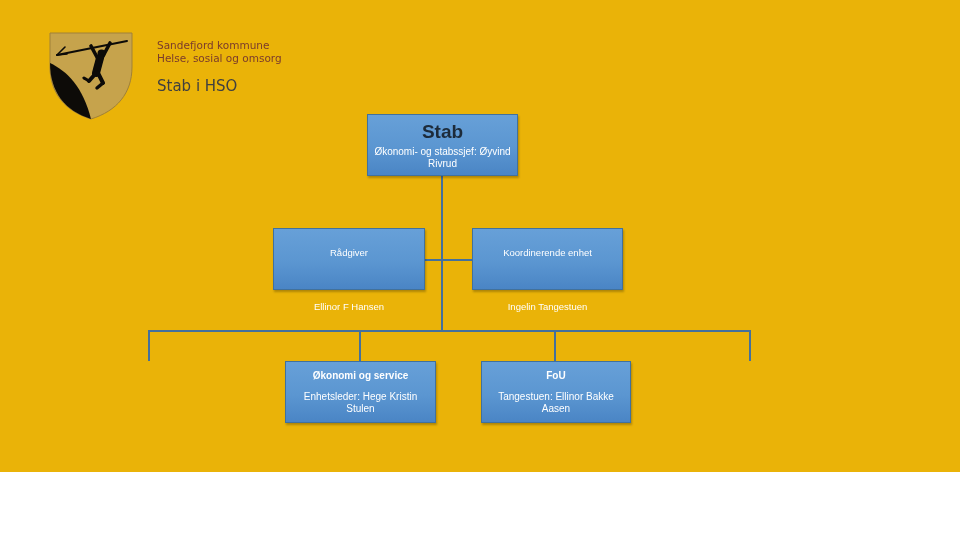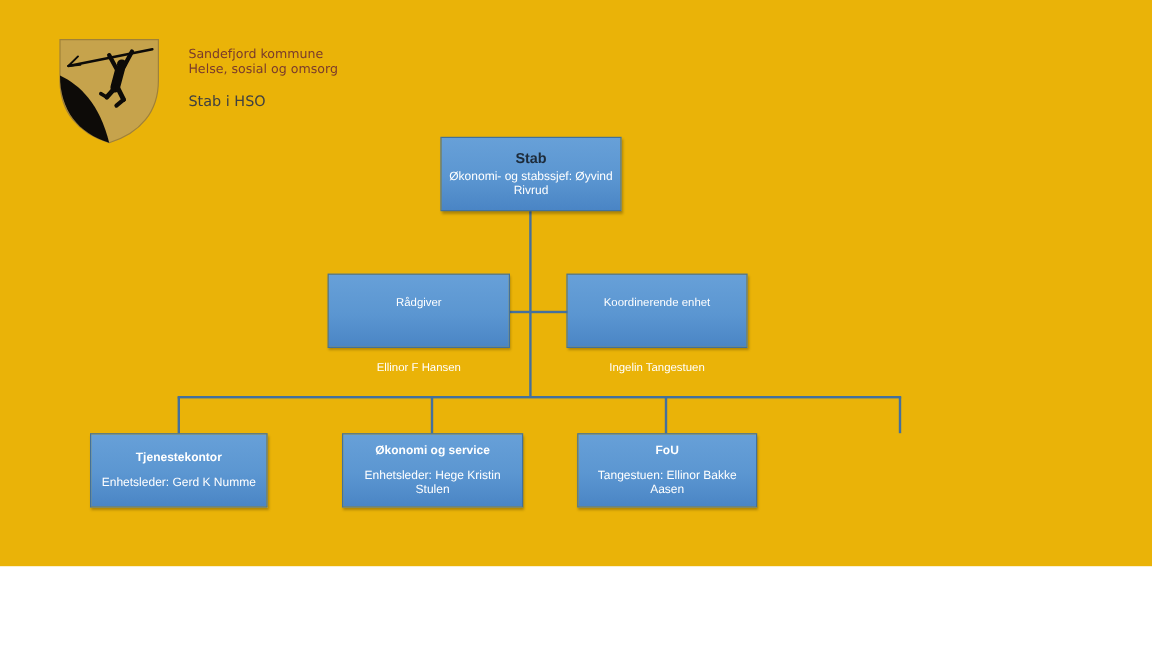--- a/index.html
+++ b/index.html
@@ -8,21 +8,21 @@
     font-family:"Liberation Sans",sans-serif;
   }
   
   .header-text{
     position:absolute;left:157px;top:39px;
     font-family:"DejaVu Sans",sans-serif;font-size:10.5px;line-height:12.5px;
     color:var(--header-org-text);
   }
   .header-subtitle{
     position:absolute;left:157px;top:77px;
-    font-family:"DejaVu Sans",sans-serif;font-size:12px;
+    font-family:"DejaVu Sans",sans-serif;font-size:15px;
     color:var(--header-subtitle-text);
   }
   .logo{position:absolute;left:47px;top:30px;width:88px;height:92px;}
   .shield-bg{fill:var(--shield-gold);stroke:var(--shield-gold-dark);stroke-width:1;}
   .silhouette{fill:var(--silhouette-black);}
   .sil-stroke{stroke:var(--silhouette-black);fill:none;stroke-linecap:round;}
   
   .conn{position:absolute;background:var(--connector);}
   .conn.v{width:2px;}
   .conn.h{height:2px;}
@@ -30,21 +30,21 @@
   .node{
     position:absolute;box-sizing:border-box;
     border:1.5px solid var(--box-border);
     background:linear-gradient(180deg,var(--box-fill-top) 0%,var(--box-fill-mid) 55%,var(--box-fill-bottom) 100%);
     box-shadow:1px 2px 2px rgba(0,0,0,0.25);
     display:flex;flex-direction:column;align-items:center;justify-content:center;
     text-align:center;color:var(--node-text);
   }
   .node-title{font-size:10px;font-weight:600;line-height:12px;padding:0 4px;}
   .node-sub{font-size:10px;font-weight:400;line-height:11.5px;padding:0 6px;}
-  .node.root .root-title{font-size:12px;font-weight:700;color:var(--root-title-text);margin-bottom:3px;}
+  .node.root .root-title{font-size:19px;font-weight:700;color:var(--root-title-text);margin-bottom:3px;}
   .node.mid .node-title{font-weight:400;font-size:9.5px;line-height:12px;margin-top:42px;}
   .node.leaf{justify-content:center;}
   .node.leaf .node-sub{margin-top:9px;}
 </style>
 </head>
 <body>
 
 <div class="slide">
 
   <svg class="logo" viewBox="0 0 88 92">
@@ -86,24 +86,20 @@
 
   <div class="node mid" style="left:273px;top:228px;width:152px;height:62px">
     <div class="node-title">Rådgiver</div>
     <div class="node-title">Ellinor F Hansen</div>
   </div>
   <div class="node mid" style="left:472px;top:228px;width:151px;height:62px">
     <div class="node-title">Koordinerende enhet</div>
     <div class="node-title">Ingelin Tangestuen</div>
   </div>
 
-  <div class="node leaf" style="left:75px;top:361px;width:148px;height:62px">
-    <div class="node-title">Tjenestekontor</div>
-    <div class="node-sub">Enhetsleder: Gerd K Numme</div>
-  </div>
   <div class="node leaf" style="left:285px;top:361px;width:151px;height:62px">
     <div class="node-title">Økonomi og service</div>
     <div class="node-sub">Enhetsleder: Hege Kristin Stulen</div>
   </div>
   <div class="node leaf" style="left:481px;top:361px;width:150px;height:62px">
     <div class="node-title">FoU</div>
     <div class="node-sub">Tangestuen: Ellinor Bakke Aasen</div>
   </div>
 
 </div>

